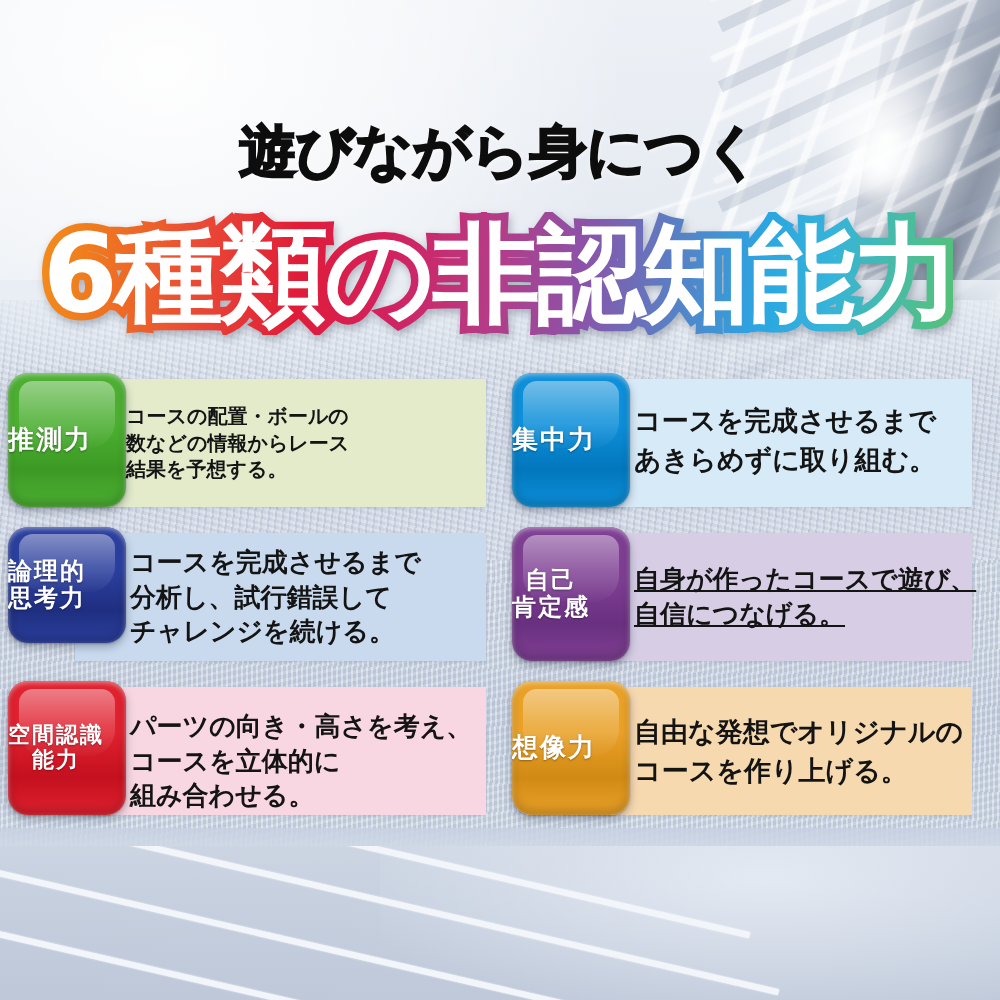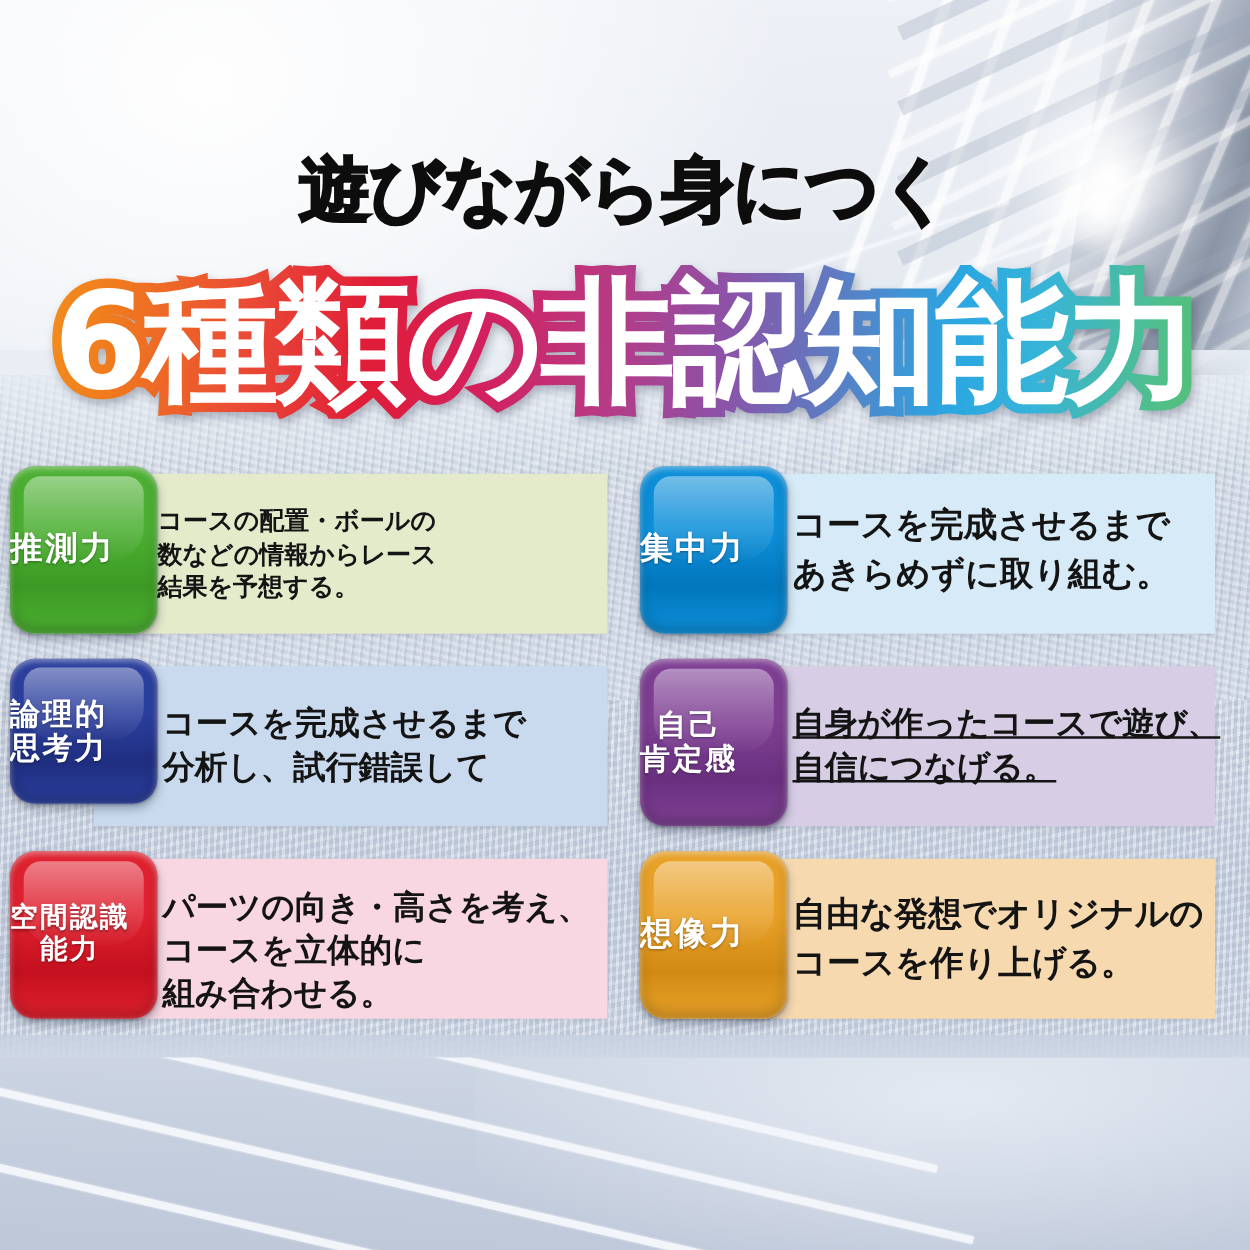--- a/index.html
+++ b/index.html
@@ -254,20 +254,21 @@
           <div class="gloss"></div>
           <div class="rim"></div>
           <div class="badge-text" style="font-size: 24px;">
             <span class="ln">論理的</span>
             <span class="ln">思考力</span>
           </div>
         </div>
         <div class="desc" style="position: absolute; left: 122px; top: 6px; width: 350px; height: 128px; font-size: 26px; line-height: 1.33;">
           <span class="ln">コースを完成させるまで</span>
           <span class="ln">分析し、試行錯誤して</span>
+          <span class="ln">チャレンジを続ける。</span>
         </div>
       </div>
       <div class="card" style="left: 512px; top: 527px; width: 460px; height: 134px;">
         <div class="card-bg" style="left: 67px; width: 393px; top: 6px; height: 128px; background: rgb(215, 206, 230);"></div>
         <div class="badge" style="position: absolute; left: 0px; top: 0px; width: 118px; height: 134px; background: linear-gradient(rgb(126, 63, 147) 0%, rgb(126, 63, 147) 38%, rgb(106, 48, 128) 72%, rgb(126, 63, 147) 100%);">
           <div class="gloss"></div>
           <div class="rim"></div>
           <div class="badge-text" style="font-size: 24px;">
             <span class="ln">自己</span>
             <span class="ln">肯定感</span>

